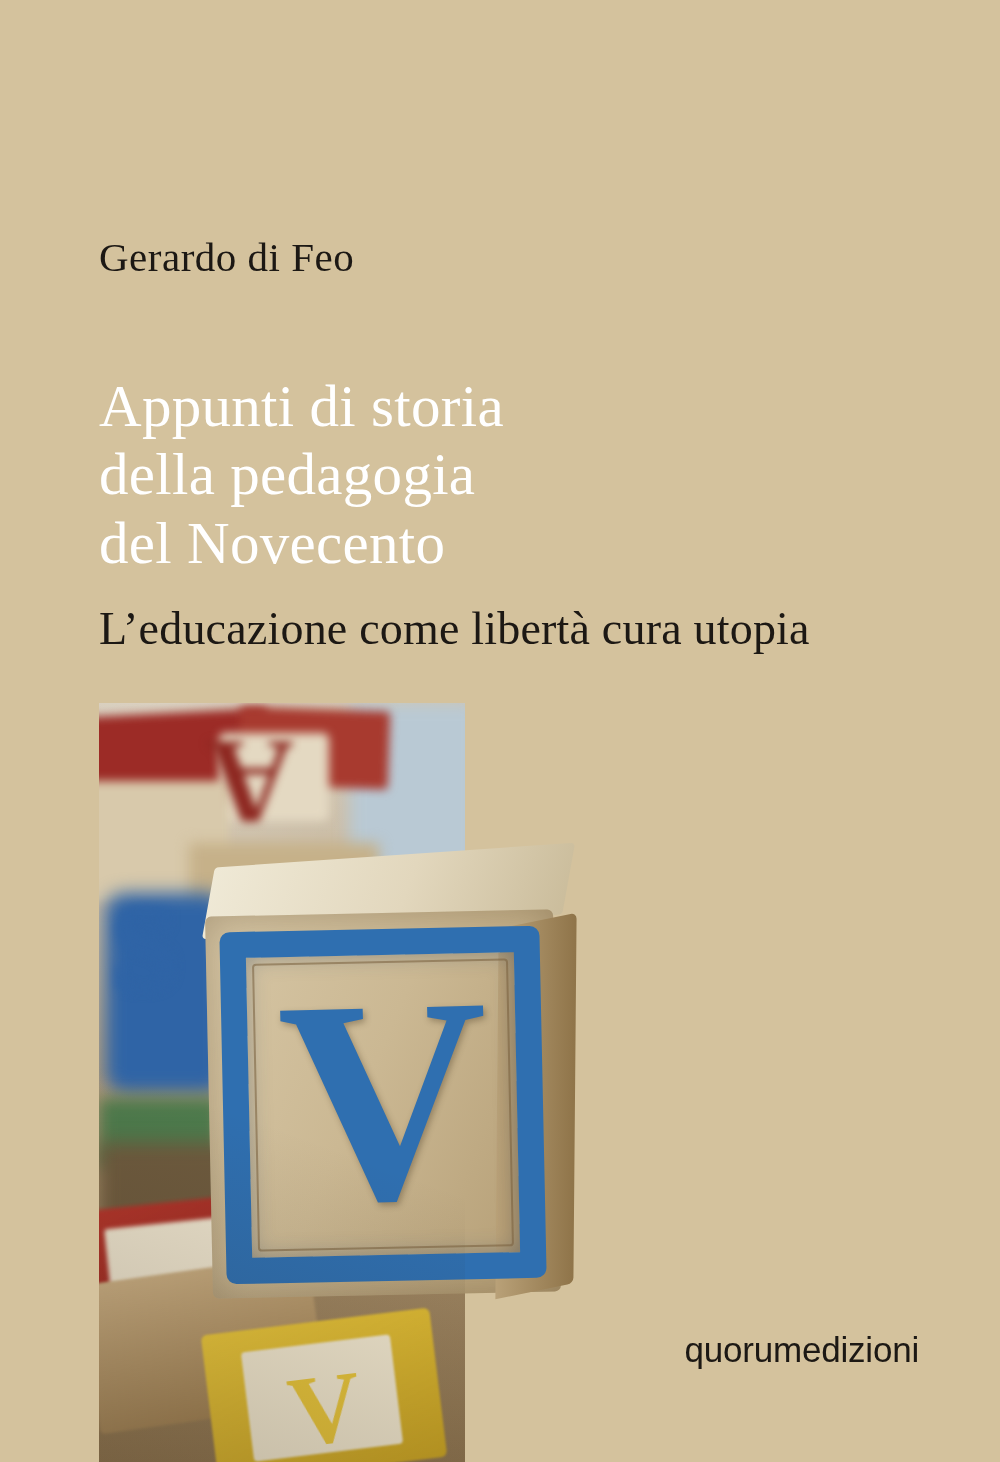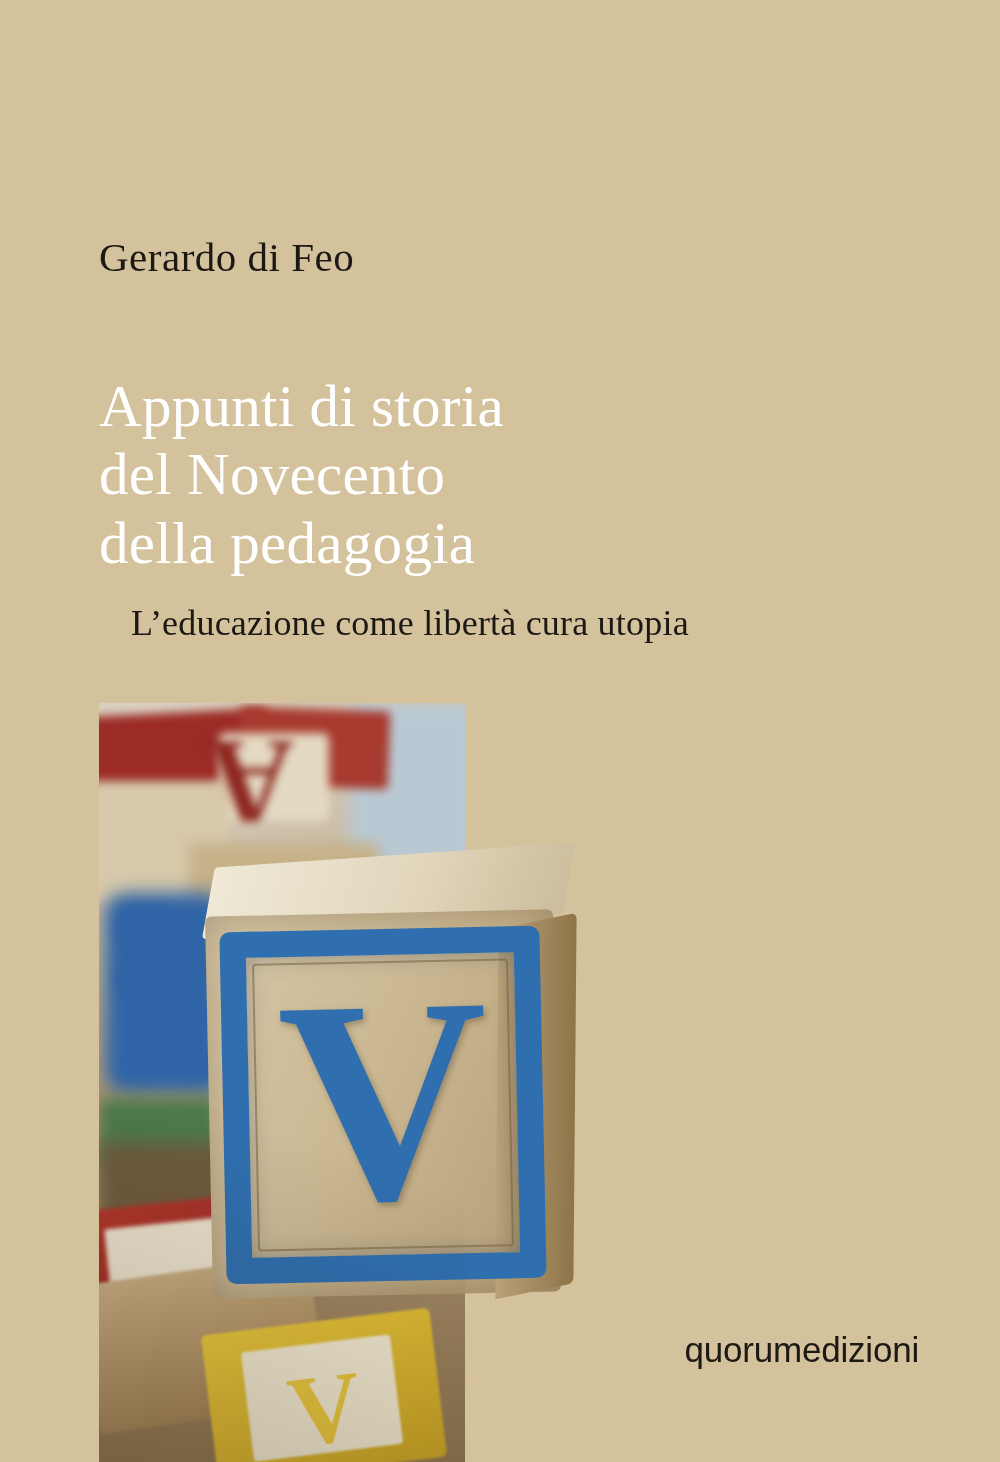--- a/index.html
+++ b/index.html
@@ -47,25 +47,24 @@
   .title .line {
     display: block;
     white-space: nowrap;
   }
 
   .subtitle {
     position: absolute;
     left: 99px;
     top: 602px;
     font-family: "Liberation Serif", serif;
-    font-size: 36px;
+    font-size: 46px;
     color: #1c1814;
     white-space: nowrap;
     letter-spacing: 0.2px;
-    margin-left: 32px;
   }
 
   
   .photo {
     position: absolute;
     left: 99px;
     top: 703px;
     width: 366px;
     height: 759px;
     overflow: hidden;
@@ -255,22 +254,22 @@
 </style>
 </head>
 <body>
 
 <div class="cover">
 
   <div class="author">Gerardo di Feo</div>
 
   <div class="title">
     <span class="line">Appunti di storia</span>
+    <span class="line">della pedagogia</span>
     <span class="line">del Novecento</span>
-    <span class="line">della pedagogia</span>
   </div>
 
   <div class="subtitle">L’educazione come libertà cura utopia</div>
 
   <div class="photo">
     <div class="photo-inner">
       <div class="bg-block bg-sky"></div>
       <div class="bg-block bg-red1"></div>
       <div class="bg-block bg-red2"></div>
       <div class="bg-block bg-cream1"></div>

